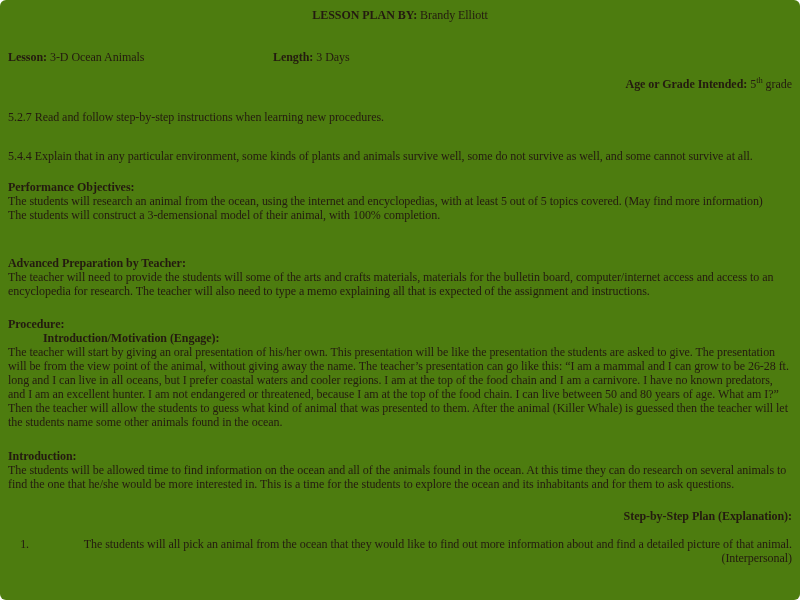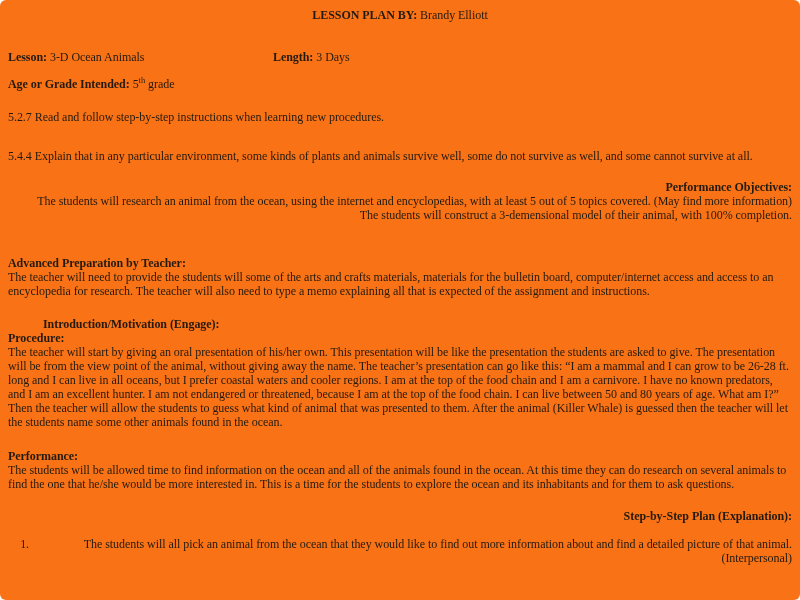--- a/index.html
+++ b/index.html
@@ -1,39 +1,39 @@
 <!DOCTYPE html>
 <html><head>
 <meta charset="utf-8">
 <style>
   html, body { margin:0; padding:0; background:#ffffff; }
   .page {
     position:relative;
     box-sizing:border-box;
     width:800px; height:600px;
-    background:#f97316;
+    background:#4d7c0f;
     border-radius:6px;
     padding:8px 8px 0 8px;
     overflow:hidden;
     font-family:"Liberation Serif", serif;
     font-size:12px;
     line-height:14px;
     color:#241a10;
     letter-spacing:-0.05px;
   }
   b, .h { font-weight:bold; }
   p { margin:0; }
   .title { text-align:center; }
   .lesson-row { margin-top:28px; }
   .lesson-field { display:inline-block; width:265px; }
-  .grade-row { margin-top:13px; }
+  .grade-row { margin-top:13px;text-align:right; }
   sup { font-size:8.5px; line-height:0; }
   .sec-academic { margin-top:19px; }
   .para-gap { margin-top:25px; }
-  .sec-performance { margin-top:17px;text-align:right; }
+  .sec-performance { margin-top:17px; }
   .sec-advanced { margin-top:34px; }
   .sec-procedure { margin-top:19px; }
   .indent { padding-left:35px; }
   .sec-exploration { margin-top:20px; }
   .sec-steps { margin-top:18px;text-align:right; }
   ol.steps { margin:14px 0 0 0; padding-left:24px; }
   ol.steps li { padding-left:2px; }
 </style>
 </head>
 <body>
@@ -58,27 +58,27 @@
     <p>The students will research an animal from the ocean, using the internet and encyclopedias, with at least 5 out of 5 topics covered. (May find more information)</p>
     <p>The students will construct a 3-demensional model of their animal, with 100% completion.</p>
   </div>
 
   <div class="sec-advanced">
     <p class="h">Advanced Preparation by Teacher:</p>
     <p>The teacher will need to provide the students will some of the arts and crafts materials, materials for the bulletin board, computer/internet access and access to an encyclopedia for research. The teacher will also need to type a memo explaining all that is expected of the assignment and instructions.</p>
   </div>
 
   <div class="sec-procedure">
+    <p class="h">Procedure:</p>
     <p class="h indent">Introduction/Motivation (Engage):</p>
-    <p class="h">Procedure:</p>
     <p>The teacher will start by giving an oral presentation of his/her own. This presentation will be like the presentation the students are asked to give. The presentation will be from the view point of the animal, without giving away the name. The teacher’s presentation can go like this: “I am a mammal and I can grow to be 26-28 ft. long and I can live in all oceans, but I prefer coastal waters and cooler regions. I am at the top of the food chain and I am a carnivore. I have no known predators, and I am an excellent hunter. I am not endangered or threatened, because I am at the top of the food chain. I can live between 50 and 80 years of age. What am I?” Then the teacher will allow the students to guess what kind of animal that was presented to them. After the animal (Killer Whale) is guessed then the teacher will let the students name some other animals found in the ocean.</p>
   </div>
 
   <div class="sec-exploration">
-    <p class="h">Performance:</p>
+    <p class="h">Introduction:</p>
     <p>The students will be allowed time to find information on the ocean and all of the animals found in the ocean. At this time they can do research on several animals to find the one that he/she would be more interested in. This is a time for the students to explore the ocean and its inhabitants and for them to ask questions.</p>
   </div>
 
   <div class="sec-steps">
     <p class="h indent">Step-by-Step Plan (Explanation):</p>
     <ol class="steps">
       <li>The students will all pick an animal from the ocean that they would like to find out more information about and find a detailed picture of that animal. (Interpersonal)</li>
     </ol>
   </div>
 

